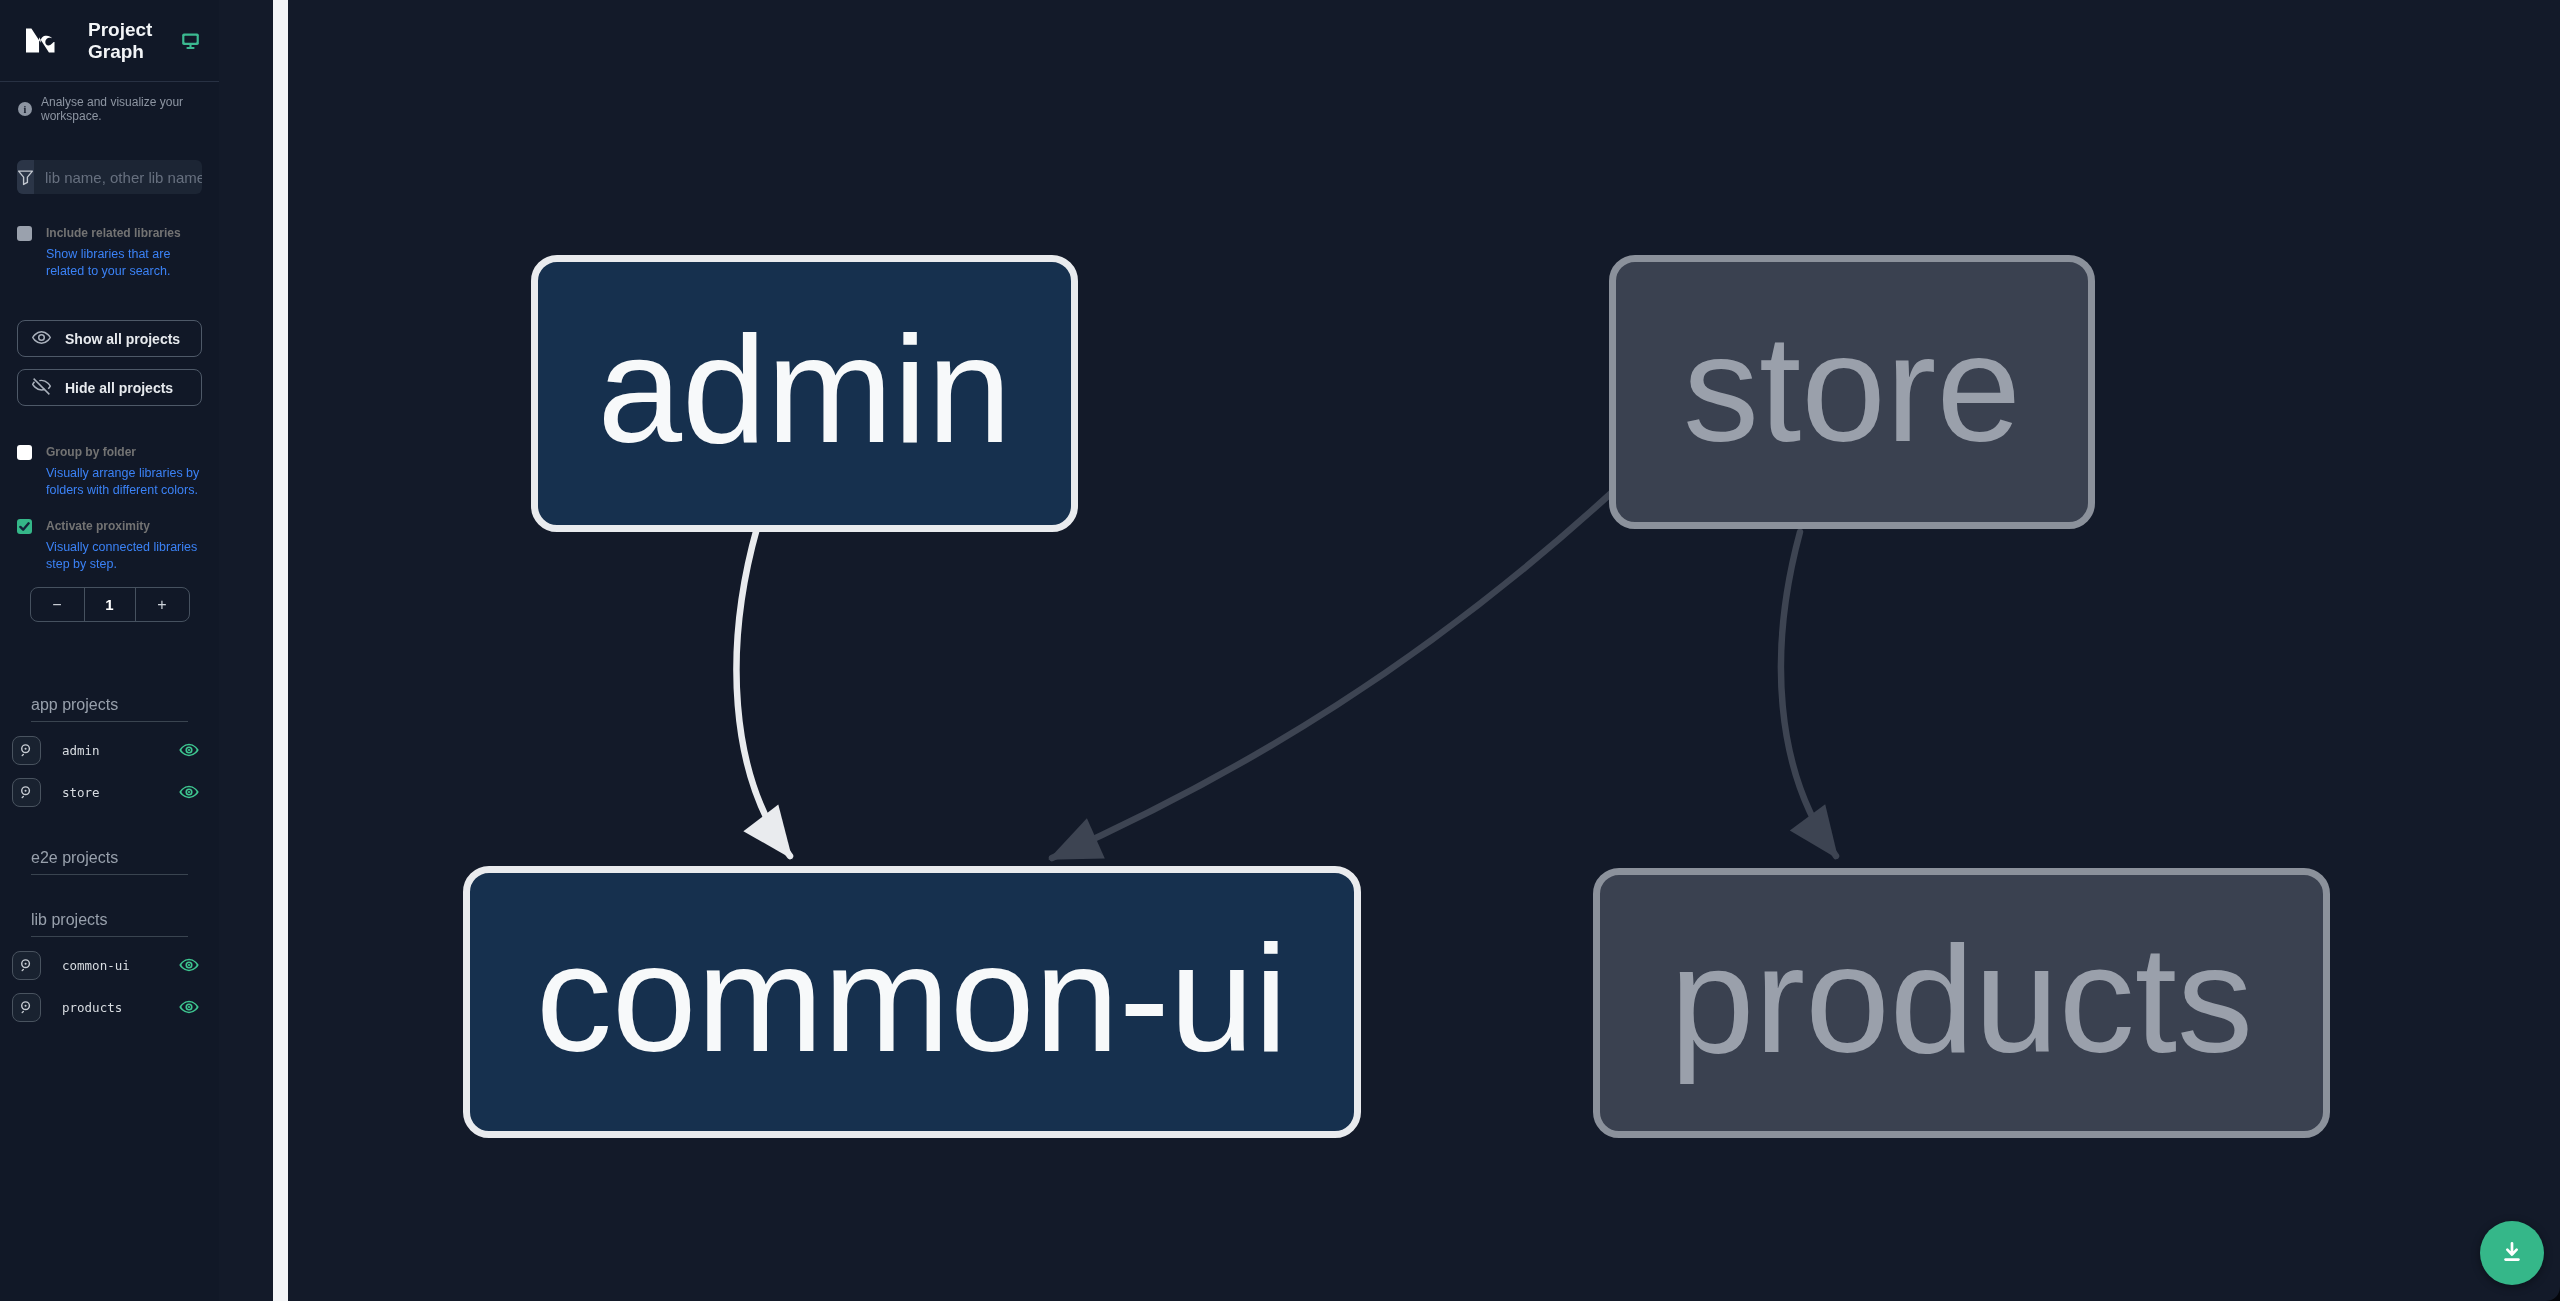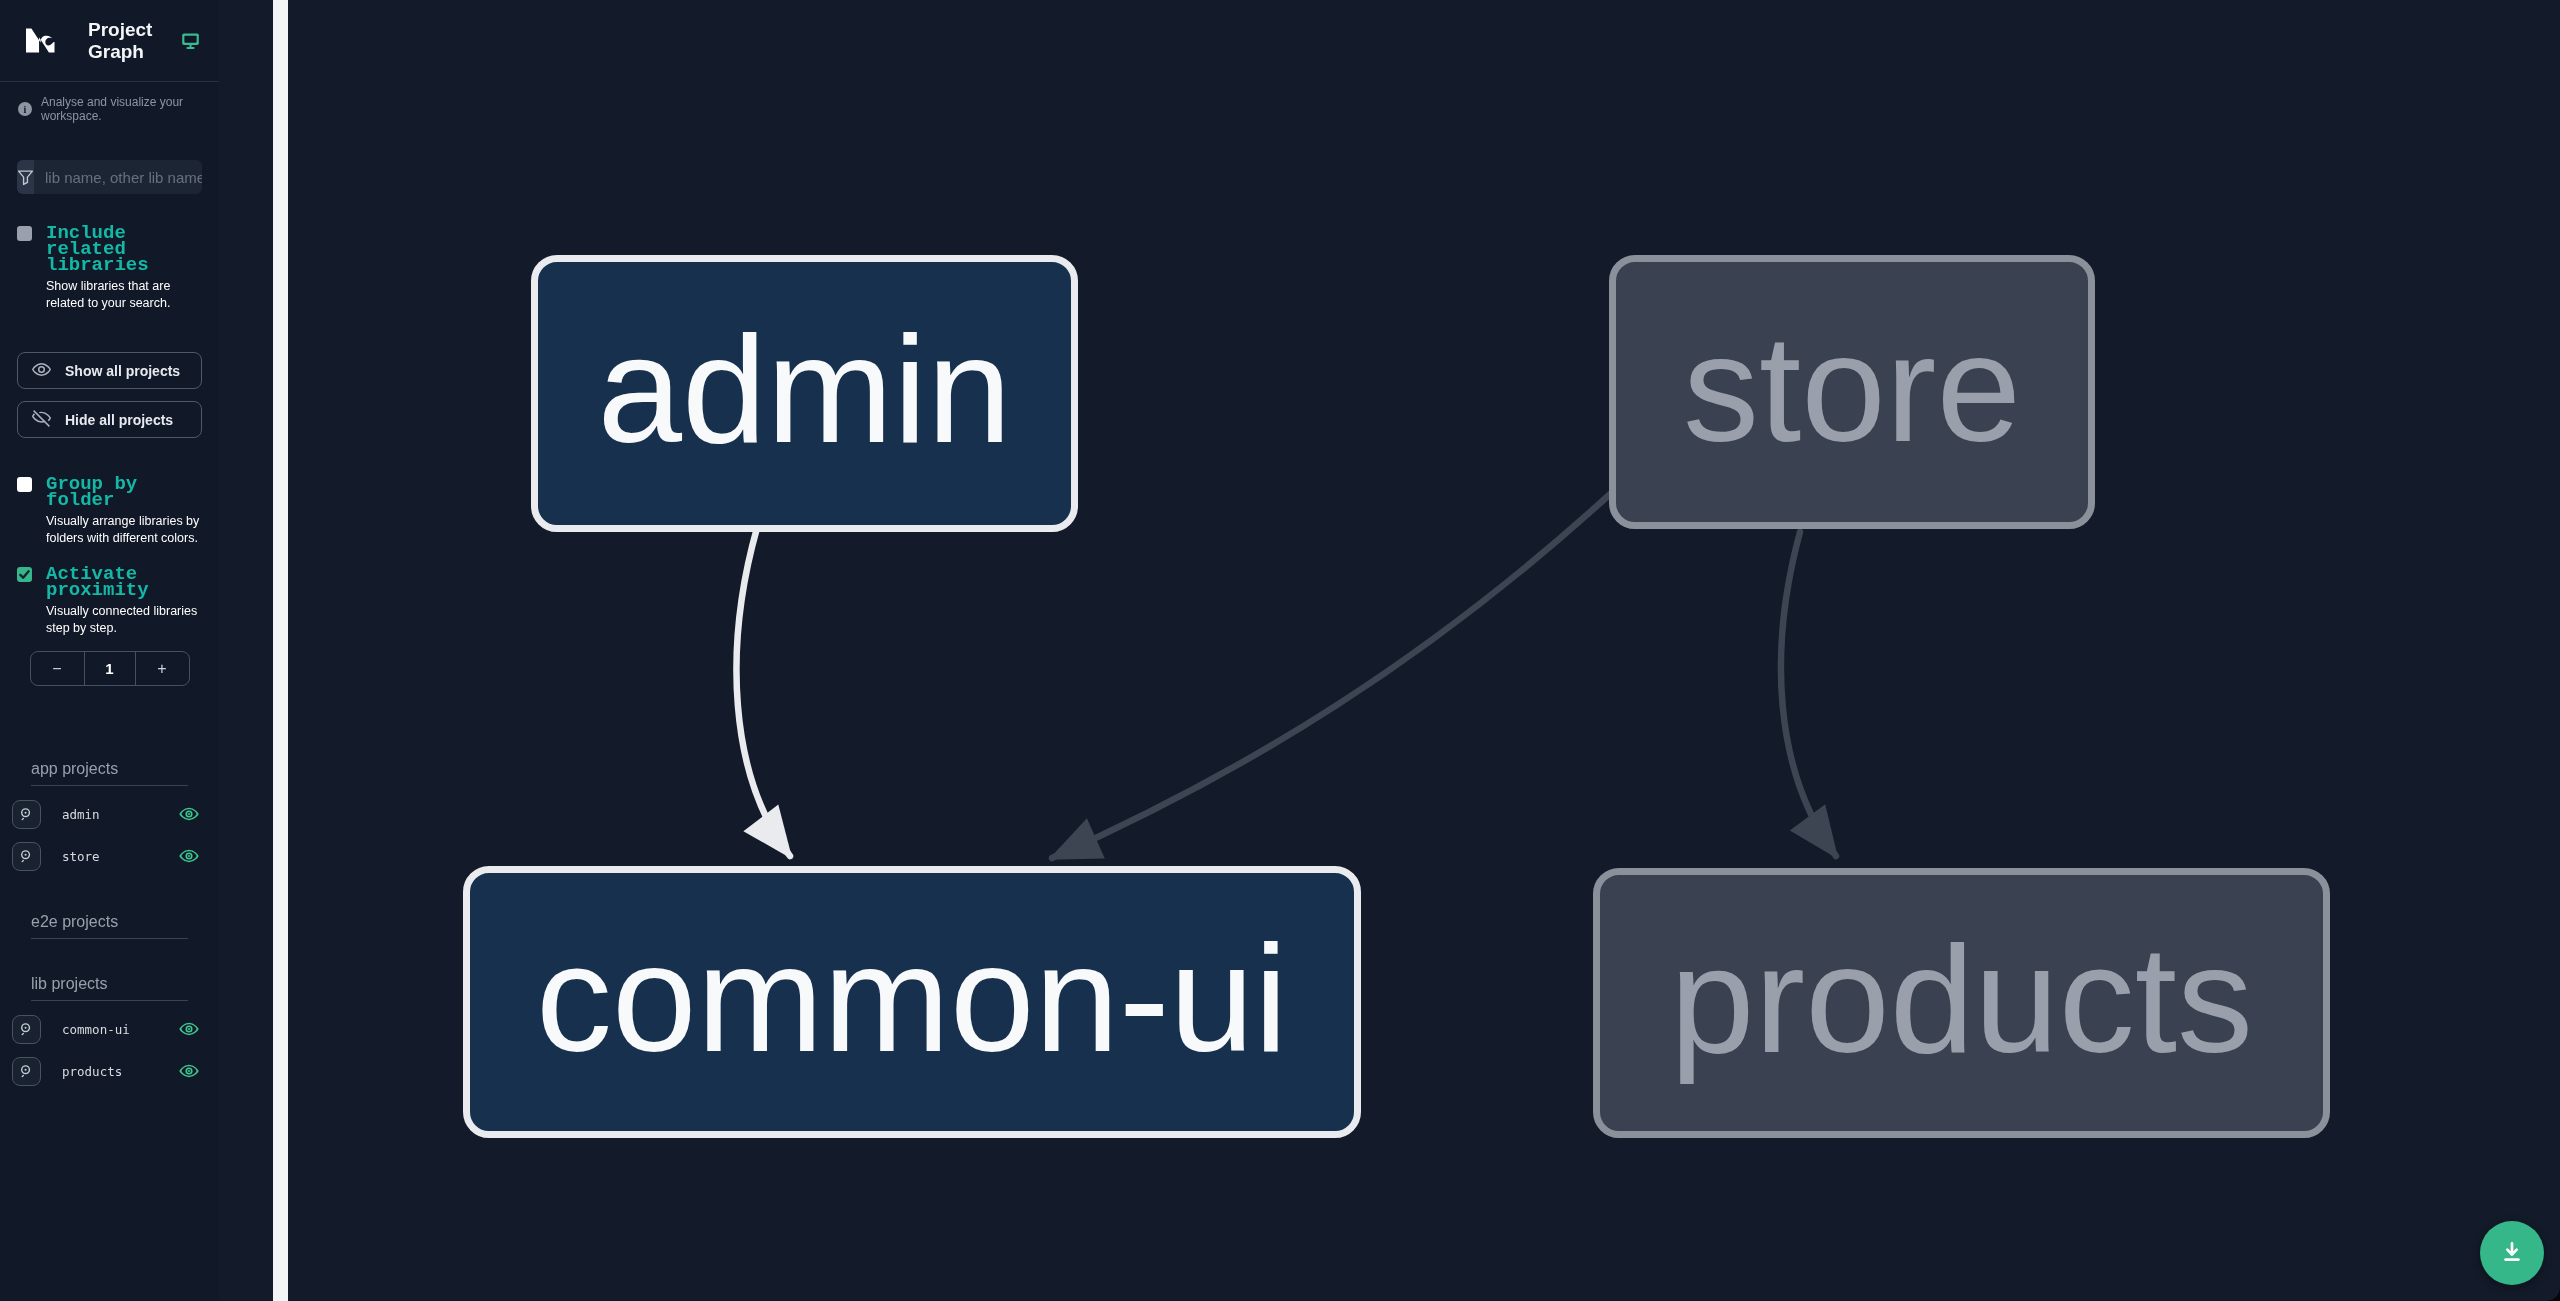--- a/index.html
+++ b/index.html
@@ -26,22 +26,22 @@
   .filter-icon-cell{width:34px;background:#2b3547;display:flex;align-items:center;justify-content:center;}
   .filter input{flex:1;background:transparent;border:none;outline:none;color:#e5e7eb;font-size:15px;padding:0 11px;
                 font-family:"Liberation Sans",sans-serif;}
   .filter input::placeholder{color:#67707f;}
 
   .check-block{margin:19px 17px 0;display:grid;grid-template-columns:15px 1fr;column-gap:14px;row-gap:2px;}
   .checkbox{width:15px;height:15px;border-radius:3px;margin-top:1px;display:flex;align-items:center;justify-content:center;cursor:pointer;}
   .checkbox.gray{background:#9aa1ad;}
   .checkbox.white{background:#ffffff;}
   .checkbox.teal{background:#35b789;}
-  .cb-label{font-size:19px;font-weight:700;color:#14b8a6;line-height:16px;cursor:pointer;font-family:Liberation Mono, monospace;}
-  .cb-desc{grid-column:2;font-size:12.5px;color:#ffffff;line-height:17px;margin-top:3px;}
+  .cb-label{font-size:12px;font-weight:700;color:#737373;line-height:16px;cursor:pointer;}
+  .cb-desc{grid-column:2;font-size:12.5px;color:#3b82f6;line-height:17px;margin-top:3px;}
 
   .sb-btn{margin:12px 17px 0;height:37px;flex:0 0 37px;border:1px solid #4e5968;border-radius:8px;background:transparent;
           display:flex;align-items:center;gap:13px;padding:0 13px;color:#e7eaee;font-size:14px;font-weight:700;cursor:pointer;
           font-family:"Liberation Sans",sans-serif;text-align:right;}
   .sb-btn:first-of-type{margin-top:40px;}
 
   .stepper{margin:14px auto 0;width:160px;height:35px;flex:0 0 35px;border:1px solid #46515f;border-radius:8px;display:flex;overflow:hidden;}
   .step-btn{flex:1;display:flex;align-items:center;justify-content:center;color:#cfd4db;font-size:16px;cursor:pointer;background:transparent;border:none;font-family:"Liberation Sans",sans-serif;}
   .step-val{flex:1.22;display:flex;align-items:center;justify-content:center;color:#ffffff;font-size:15px;font-weight:700;
             border-left:1px solid #46515f;border-right:1px solid #46515f;}

